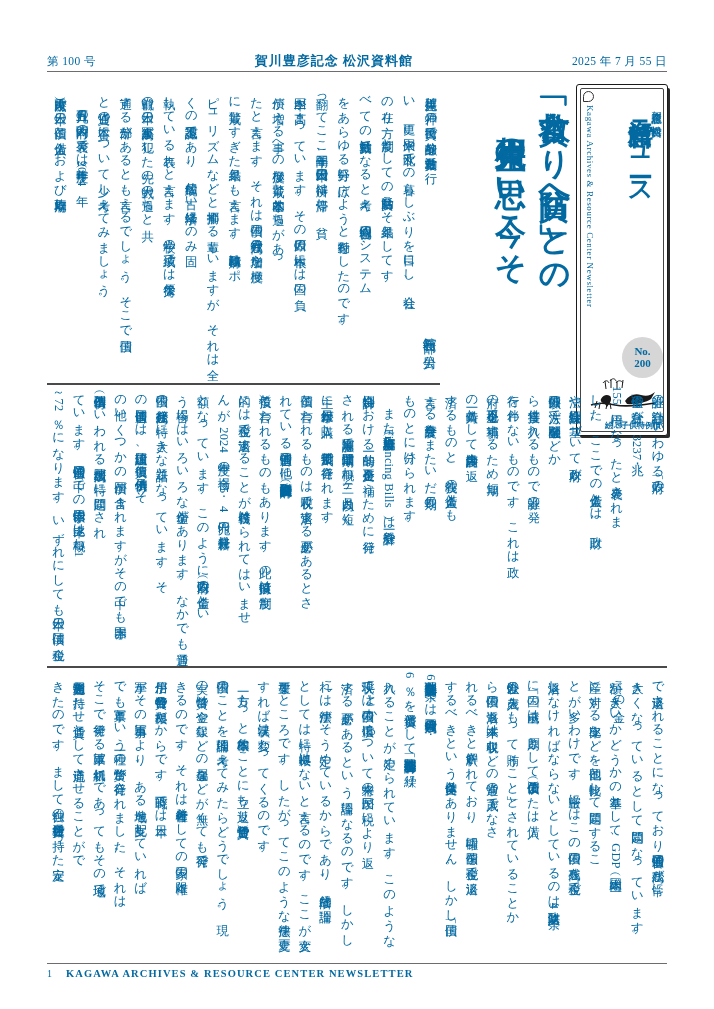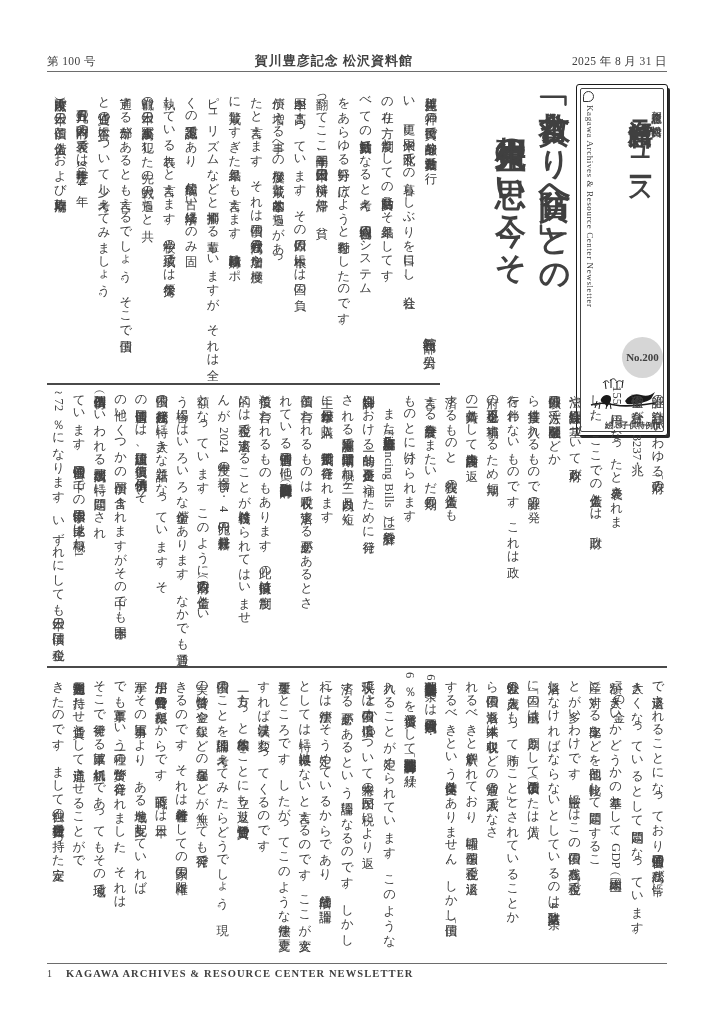--- a/index.html
+++ b/index.html
@@ -6,21 +6,21 @@
     margin: 0;
     padding: 0;
     background: #ffffff;
   }
   .page {
     position: relative;
     width: 714px;
     height: 1009px;
     background: #ffffff;
     font-family: "Liberation Serif", "DejaVu Serif", serif;
-    color: #404040;
+    color: #0369a1;
     overflow: hidden;
     box-sizing: border-box;
   }
 
   
   .top-bar {
     position: absolute;
     left: 47px;
     top: 52px;
     width: 620px;
@@ -124,21 +124,21 @@
   }
   .np-badge {
     position: absolute;
     left: 45px;
     top: 252px;
     width: 41px;
     height: 41px;
     border-radius: 50%;
     background: #d6d6d6;
     display: flex;
-    flex-direction: row;
+    flex-direction: column;
     align-items: center;
     justify-content: center;
     font-size: 11px;
     font-weight: bold;
     line-height: 1.05;
     font-family: "Liberation Serif", "DejaVu Serif", serif;
   }
   .np-art {
     position: absolute;
     left: 8px;
@@ -276,21 +276,21 @@
   }
 </style>
 </head>
 <body>
 
 <div class="page">
 
   <div class="top-bar">
     <span class="issue-no">第 100 号</span>
     <span class="org-name">賀川豊彦記念 松沢資料館</span>
-    <span class="issue-date">2025 年 8 月 31 日</span>
+    <span class="issue-date">2025 年 7 月 55 日</span>
   </div>
   <div class="rule-top"></div>
 
   <div class="nameplate">
     <div class="inner-frame"></div>
     <div class="np-corner"></div>
 
     <div class="np-sub vtext">賀川豊彦記念　松沢資料館</div>
     <div class="np-title vtext">資料館ニュース</div>
     <div class="np-en">Kagawa Archives &amp; Resource Center Newsletter</div>

